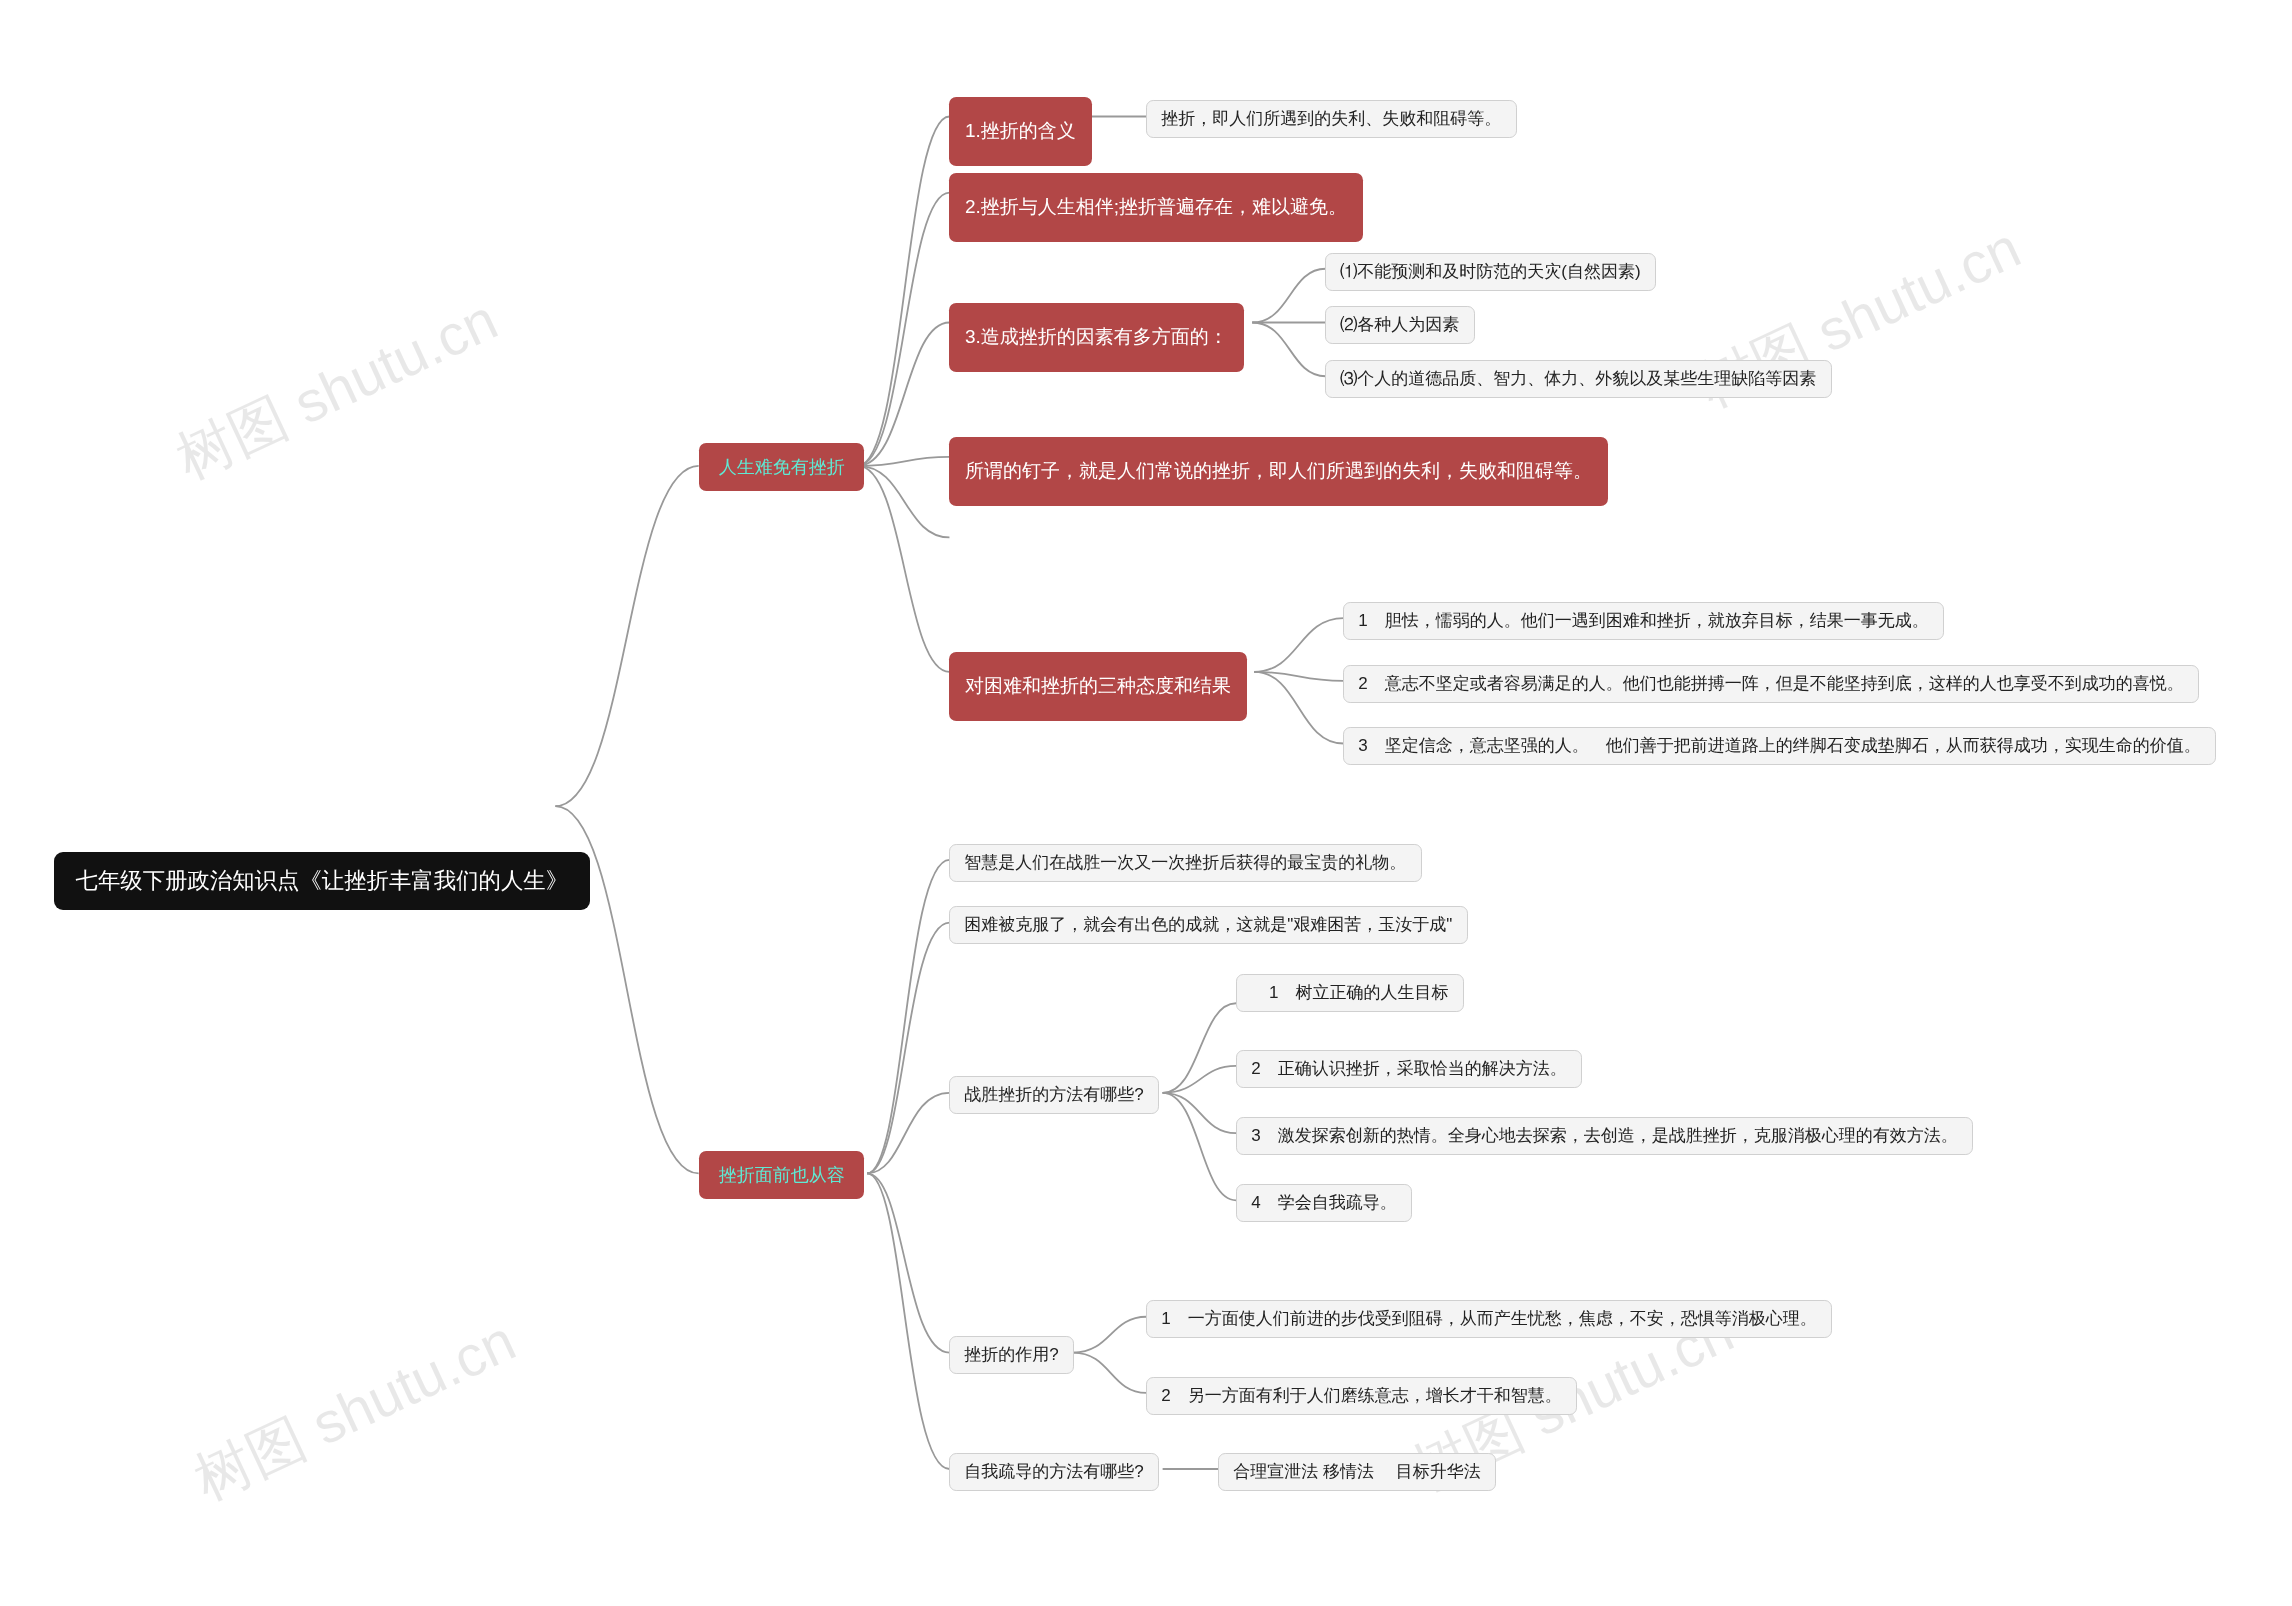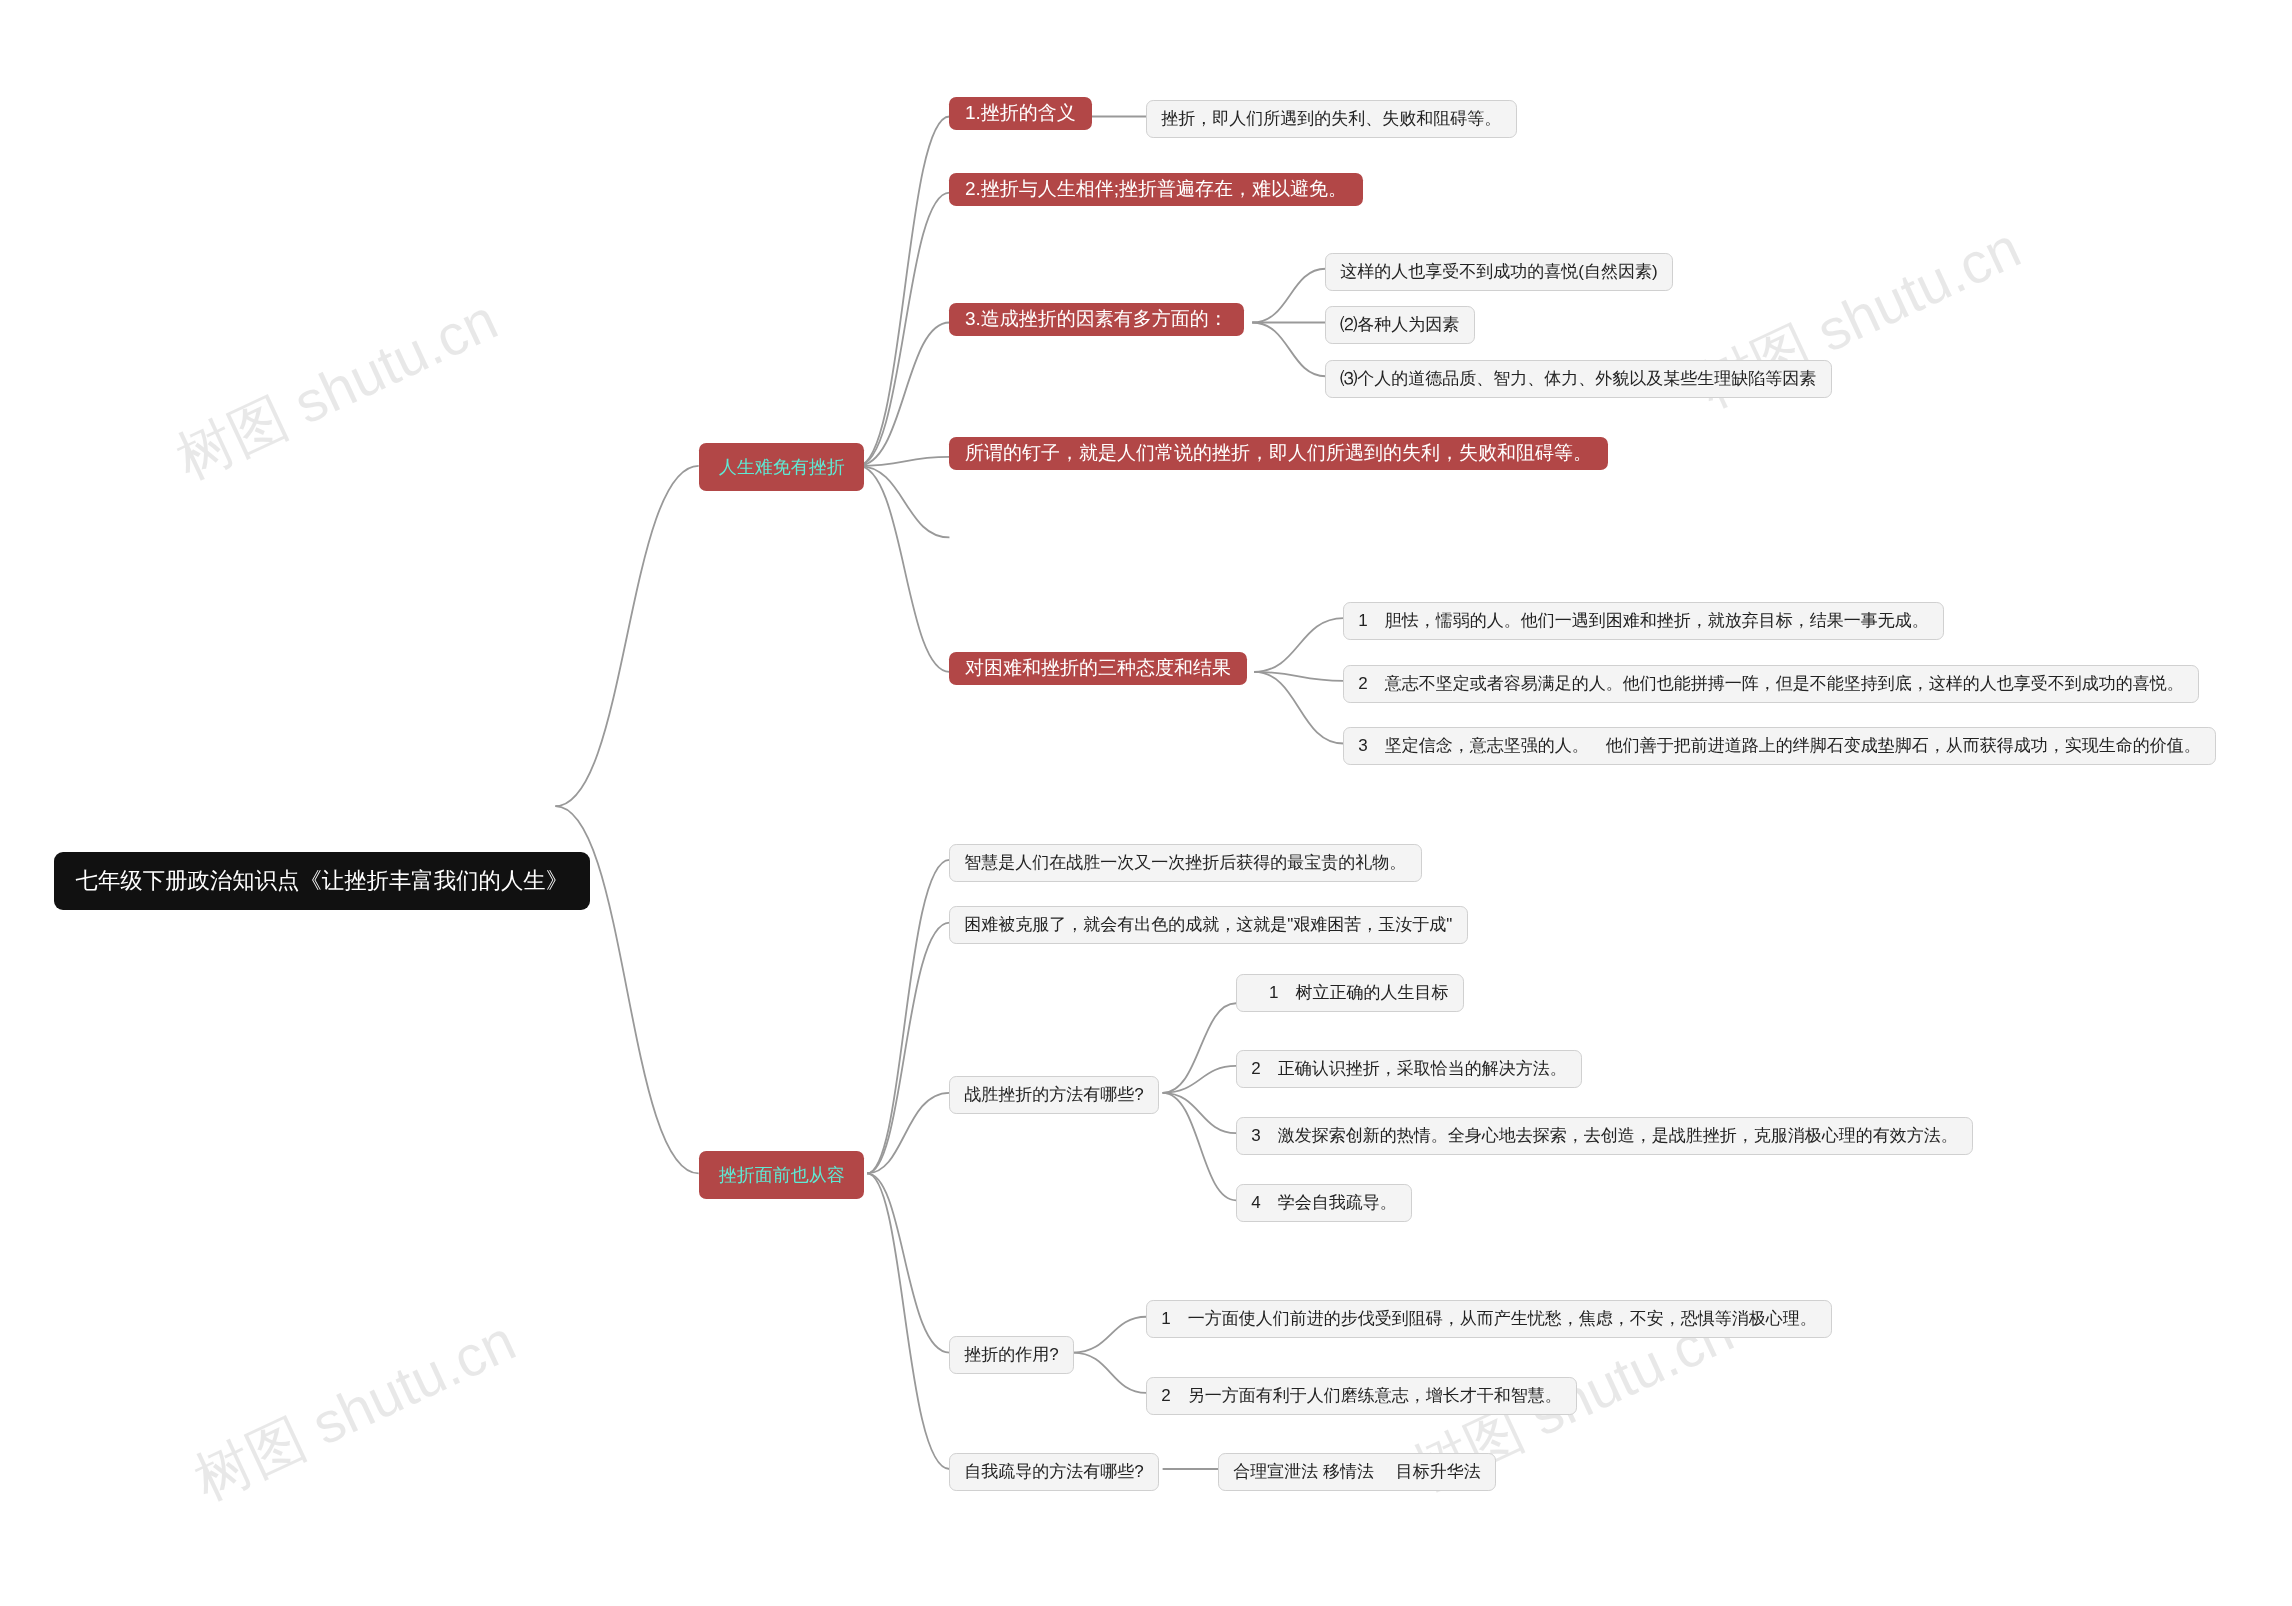--- a/index.html
+++ b/index.html
@@ -22,21 +22,21 @@
   svg.connectors {
     position: absolute;
     top: 0; left: 0;
     width: 2293px;
     height: 1607px;
     pointer-events: none;
   }
   .node {
     position: absolute;
     border-radius: 7.2px;
-    padding: 4px 16px;
+    padding: 22px 16px;
     white-space: nowrap;
     font-size: 19px;
     line-height: 1.3;
   }
   .root {
     background: #111;
     color: #fff;
     font-size: 22.4px;
     padding: 14.3px 21.5px;
     border-radius: 9px;
@@ -124,21 +124,21 @@
   <div class="node root" style="left:54px; top:804px;margin-top:48px;">七年级下册政治知识点《让挫折丰富我们的人生》</div>
 
   <div class="node lvl2" style="left:699px; top:443px;">人生难免有挫折</div>
 
   <div class="node lvl3red" style="left:949px; top:97px;">1.挫折的含义</div>
   <div class="node lvl4" style="left:1146px; top:100px;">挫折，即人们所遇到的失利、失败和阻碍等。</div>
 
   <div class="node lvl3red" style="left:949px; top:173px;text-align:center;">2.挫折与人生相伴;挫折普遍存在，难以避免。</div>
 
   <div class="node lvl3red" style="left:949px; top:303px;">3.造成挫折的因素有多方面的：</div>
-  <div class="node lvl4" style="left:1325px; top:253px;">这样的人也享受不到成功的喜悦(自然因素)</div>
+  <div class="node lvl4" style="left:1325px; top:253px;">⑴不能预测和及时防范的天灾(自然因素)</div>
   <div class="node lvl4" style="left:1325px; top:306px;">⑵各种人为因素</div>
   <div class="node lvl4" style="left:1325px; top:360px;">⑶个人的道德品质、智力、体力、外貌以及某些生理缺陷等因素</div>
 
   <div class="node lvl3red" style="left:949px; top:437px;">所谓的钉子，就是人们常说的挫折，即人们所遇到的失利，失败和阻碍等。</div>
 
   <div class="node lvl3red" style="left:949px; top:652px;">对困难和挫折的三种态度和结果</div>
   <div class="node lvl4" style="left:1343px; top:602px;">1　胆怯，懦弱的人。他们一遇到困难和挫折，就放弃目标，结果一事无成。</div>
   <div class="node lvl4" style="left:1343px; top:665px;">2　意志不坚定或者容易满足的人。他们也能拼搏一阵，但是不能坚持到底，这样的人也享受不到成功的喜悦。</div>
   <div class="node lvl4" style="left:1343px; top:727px;">3　坚定信念，意志坚强的人。　他们善于把前进道路上的绊脚石变成垫脚石，从而获得成功，实现生命的价值。</div>
 

